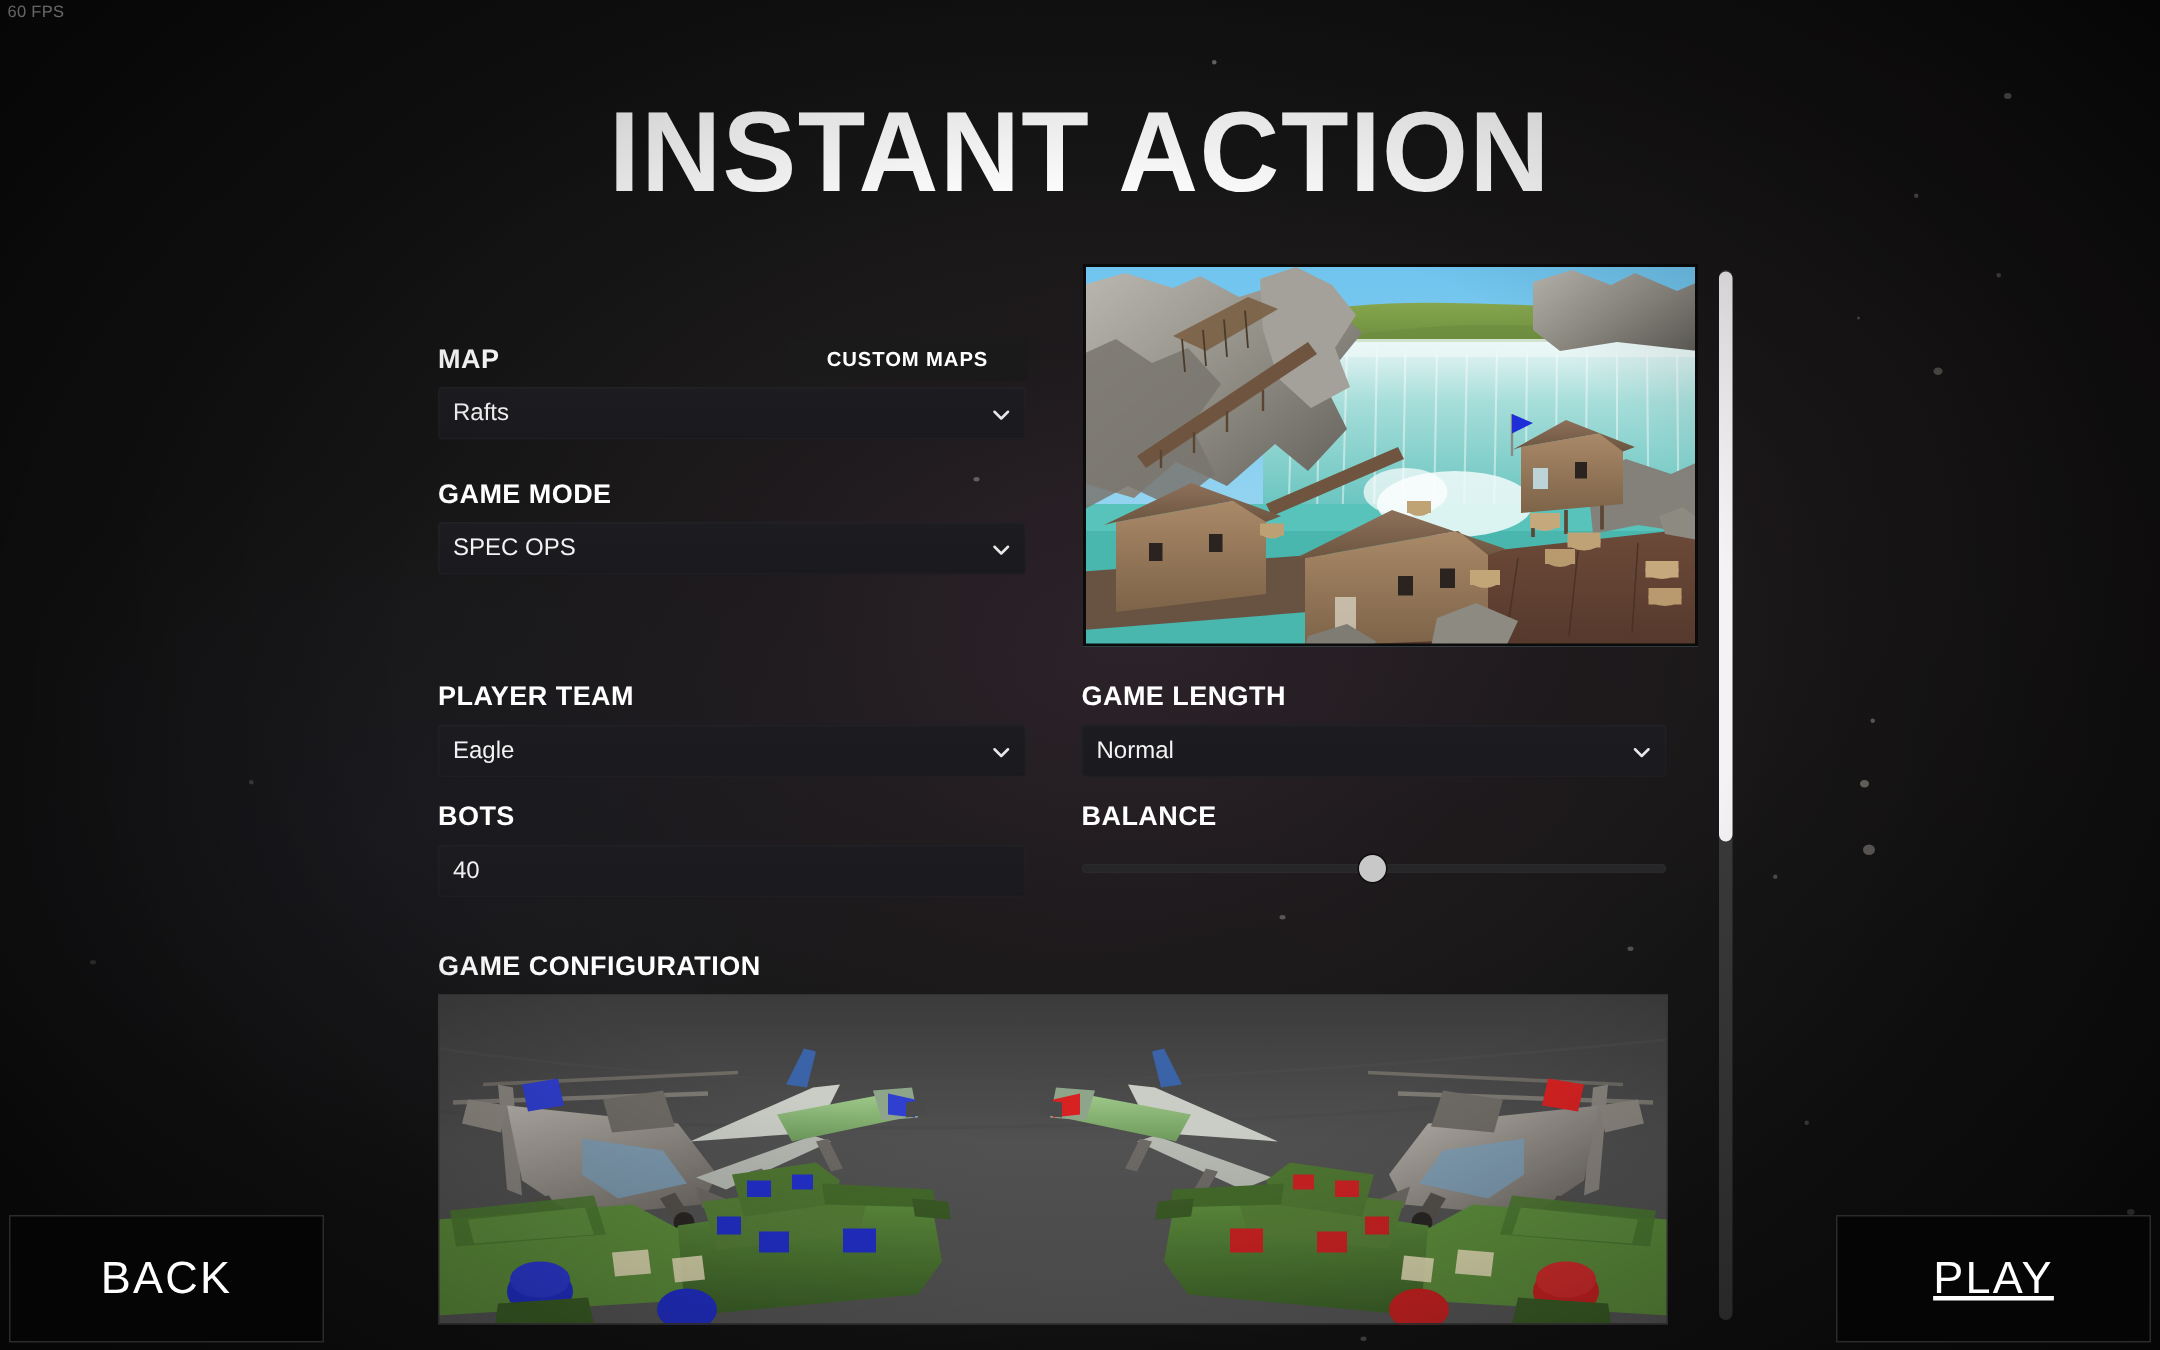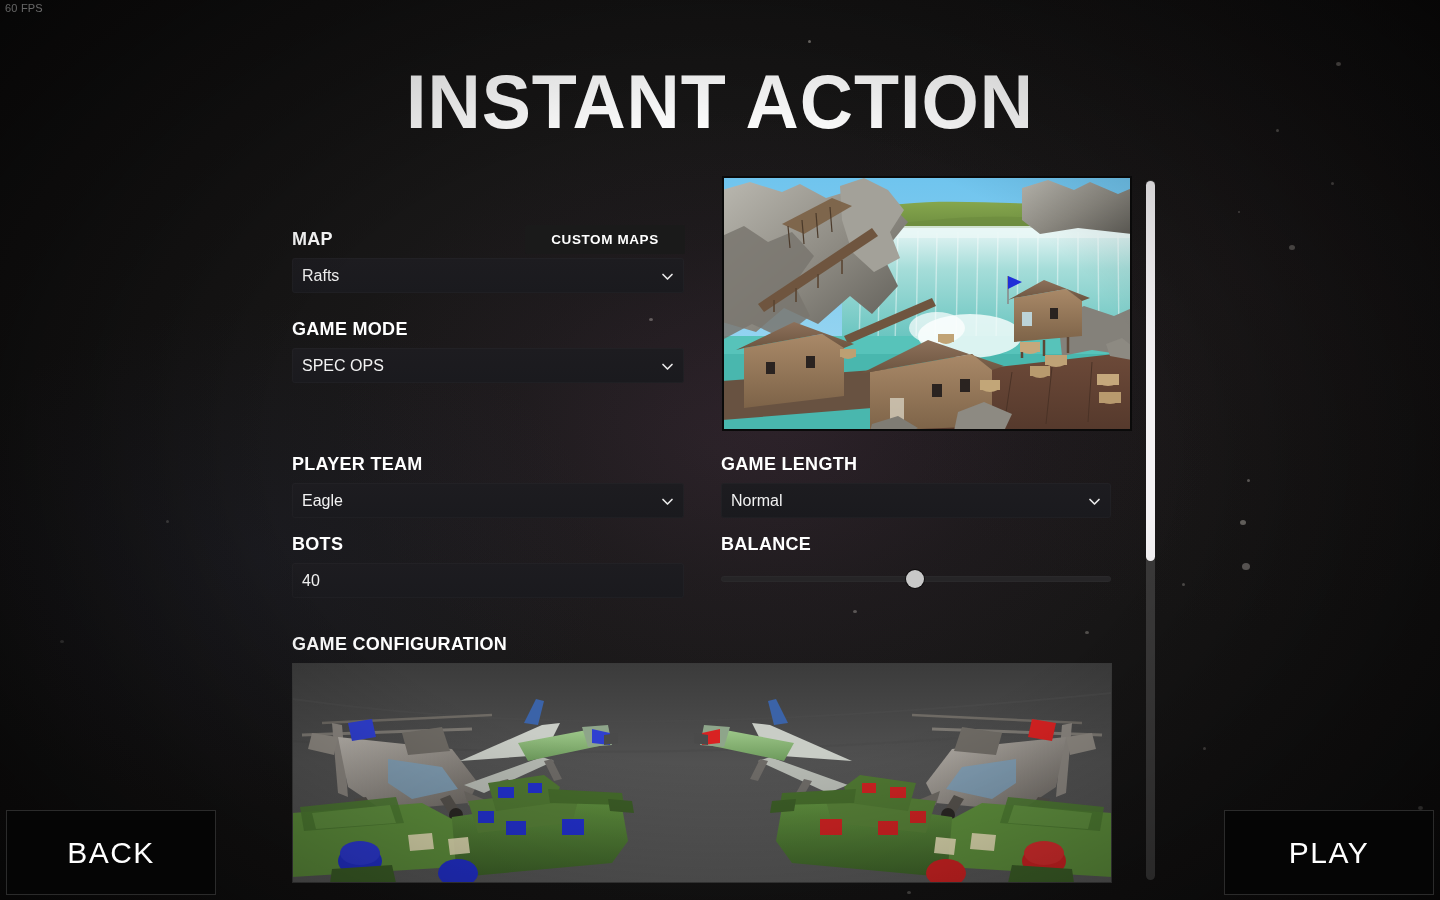--- a/index.html
+++ b/index.html
@@ -212,21 +212,21 @@
     box-sizing: border-box;
     color: #ffffff;
     font-size: 30px;
     font-weight: 400;
     letter-spacing: 1.5px;
     text-align: center;
     line-height: 83px;
     cursor: pointer;
   }
   #back-btn { left: 6px; top: 810px; }
-  #play-btn { left: 1224px; top: 810px; }
+  #play-btn { left: 1224px; top: 810px; text-decoration: underline; }
 </style>
 </head>
 <body>
 
 <div id="screen">
 
   <div class="bg-base"></div>
 
   <div class="dust" style="left:808px;top:40px;width:3px;height:3px;opacity:.5;"></div>
   <div class="dust" style="left:1336px;top:62px;width:5px;height:4px;opacity:.42;"></div>

